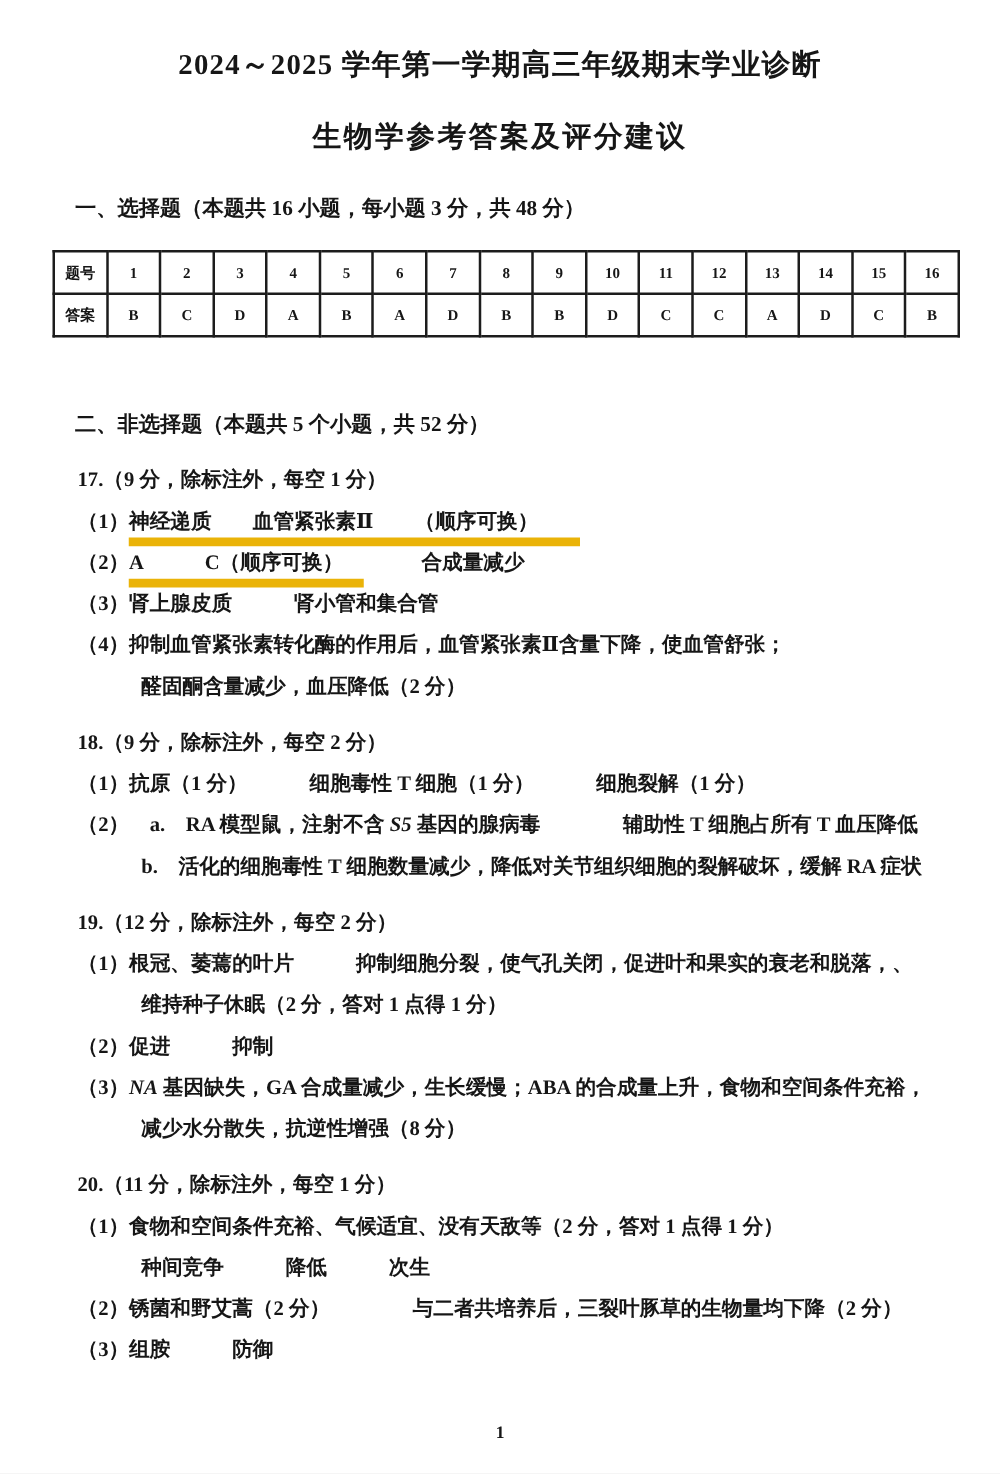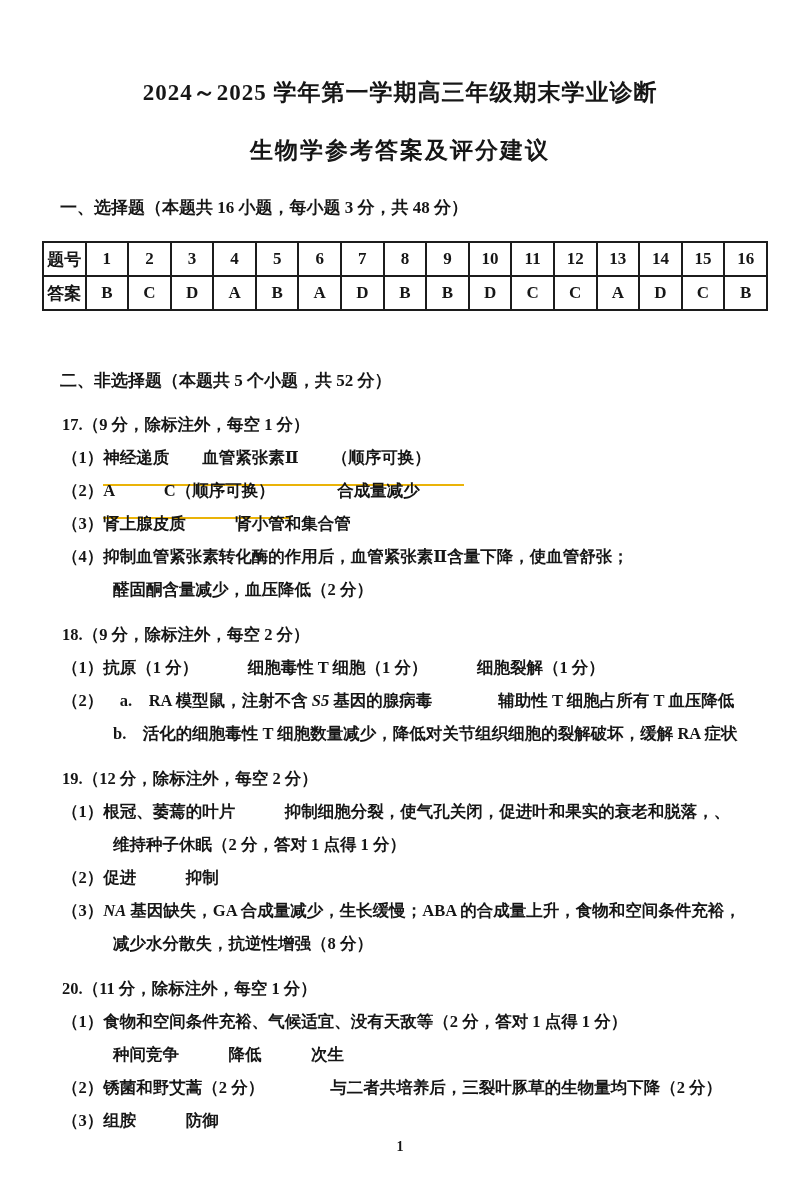--- a/index.html
+++ b/index.html
@@ -1,37 +1,37 @@
 <!DOCTYPE html>
 <html><head>
 <meta charset="utf-8">
 <style>
   html,body{margin:0;padding:0;background:#e8e8e8;}
   .page{
     position:relative;width:800px;height:1179px;margin:0 auto;
     background:#ffffff;color:#161616;overflow:hidden;
     font-family:"Liberation Serif","DejaVu Serif",serif;
   }
-  .title{margin:0;padding-top:77px;text-align:center;font-size:23px;font-weight:700;letter-spacing:1px;}
+  .title{margin:0;padding-top:36px;text-align:center;font-size:23px;font-weight:700;letter-spacing:1px;}
   .subtitle{margin:0;padding-top:27px;text-align:center;font-size:23px;font-weight:700;letter-spacing:2px;}
   .sec-heading{margin:30px 0 0 60px;font-size:17px;font-weight:700;}
   .sec-heading.sec2{margin-top:58px;}
   .answer-table{border-collapse:collapse;table-layout:fixed;width:726px;margin:22px 0 0 42px;}
   .answer-table td{
     border:2px solid #1c1c1c;height:32px;text-align:center;
-    font-size:17px;font-weight:600;padding:0;overflow:hidden;
+    font-size:12px;font-weight:600;padding:0;overflow:hidden;
   }
   .answer-table td.rowhead{font-weight:700;}
   .line{margin:8px 0 0 62px;line-height:25px;font-size:16.5px;font-weight:600;max-width:700px;}
   .line.cont{margin-left:113px;}
   .line.qhead{font-weight:700;margin-top:20px;}
   .gap28{margin-top:28px;}
   .gap26{margin-top:26px;}
   .gap12{margin-top:12px;}
-  .blank-underline{border-bottom:2px solid #eab308;padding-bottom:17px;}
+  .blank-underline{border-bottom:7px solid #eab308;padding-bottom:4px;}
   .after-blank{margin-left:46px;}
   .italic{font-style:italic;text-align:right;}
   .page-num{position:absolute;left:0;right:0;bottom:24px;text-align:center;font-size:14px;font-weight:700;}
 </style>
 </head>
 <body>
 
 <div class="page">
 
   <h1 class="title">2024～2025 学年第一学期高三年级期末学业诊断</h1>

